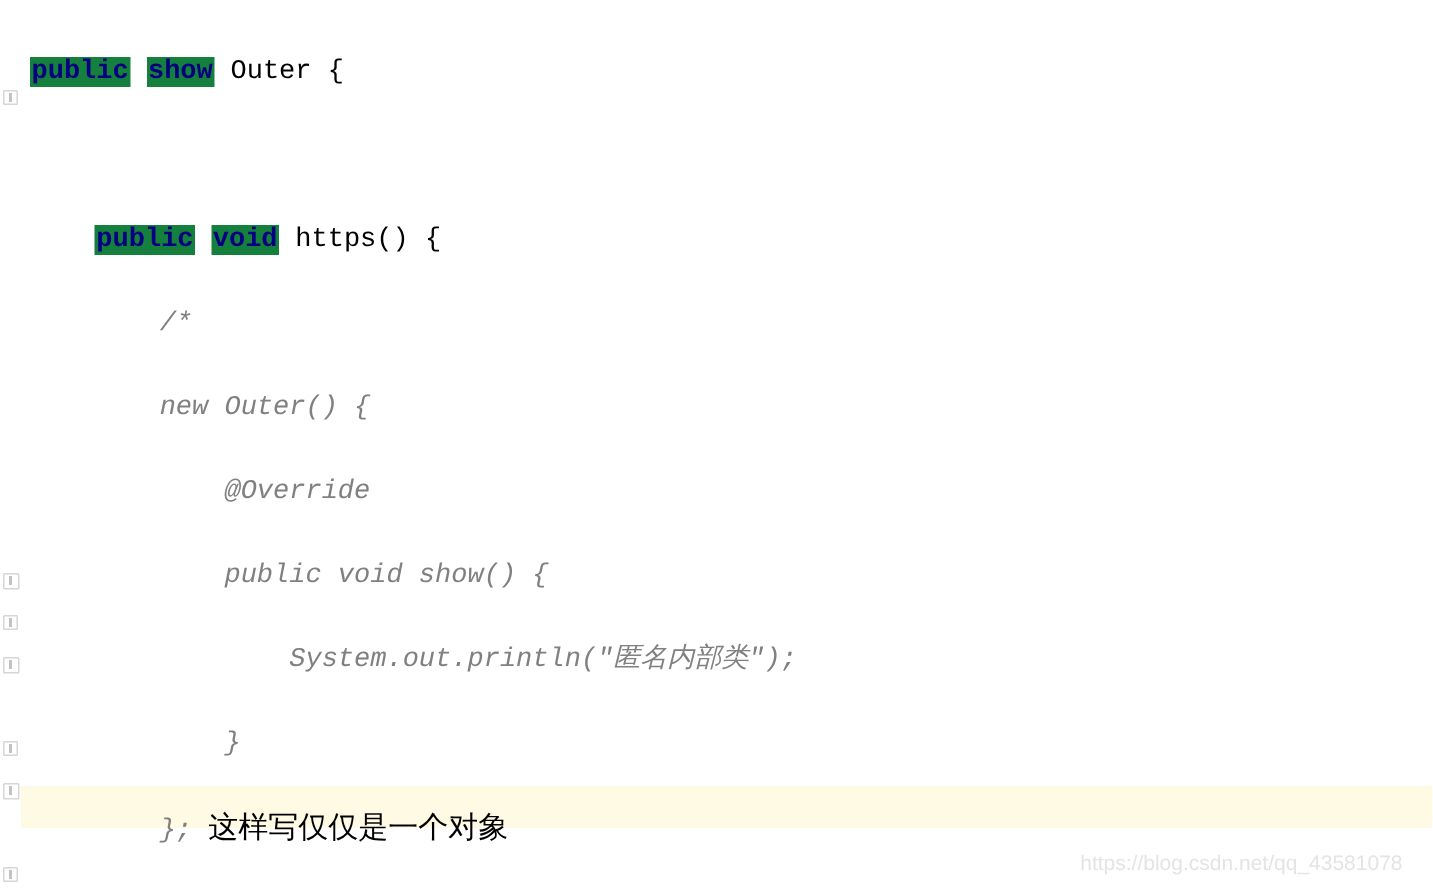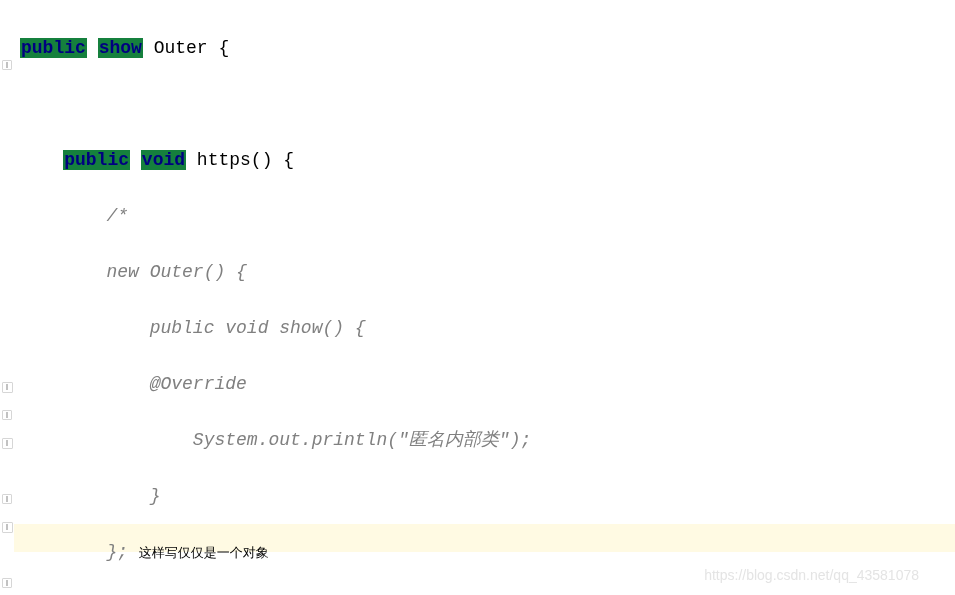--- a/index.html
+++ b/index.html
@@ -6,24 +6,24 @@
   body{font-family:Consolas,"Courier New",monospace;font-size:18px;line-height:28px;position:relative}
   .gutter{position:absolute;left:0;top:0;width:12px;height:100%;background:#fff}
   .tick{position:absolute;left:2px;width:9px;height:9px;border:1px solid #d6d6d6;border-radius:1px;background:#fff}
   .tick::after{content:"";position:absolute;left:3px;top:1px;width:2px;height:6px;background:#c2c2c2}
   .tick.small{width:8px;height:8px}
   .code{position:absolute;left:14px;top:0;right:0;padding:6px 0 0 6px;white-space:pre}
   .line{display:block;height:28px;position:relative}
   .kw{color:#000080;font-weight:bold}
   .cm{color:#808080;font-style:italic}
   .plain{color:#000}
-  .zh{font-family:"Microsoft YaHei","SimSun",sans-serif;font-style:normal;font-size:13px;color:#000}
+  .zh{font-family:"Microsoft YaHei","SimSun",sans-serif;font-style:normal;font-size:20px;color:#000}
   .hl-block{position:absolute;left:14px;right:0;height:28px;background:#fffae3}
   .hl-kw{background:#15803d;padding:0 1px}
-  .watermark{position:absolute;right:36px;bottom:6px;color:#e4e4e4;font-family:"Microsoft YaHei",sans-serif;font-size:14px}
+  .watermark{position:absolute;right:20px;bottom:6px;color:#e4e4e4;font-family:"Microsoft YaHei",sans-serif;font-size:14px}
 </style>
 </head>
 <body>
 
 <div class="gutter">
   <div class="tick small" style="top:60px"></div>
   <div class="tick" style="top:382px"></div>
   <div class="tick small" style="top:410px"></div>
   <div class="tick" style="top:438px"></div>
   <div class="tick small" style="top:494px"></div>
@@ -32,22 +32,22 @@
 </div>
 
 <div class="hl-block" style="top:524px"></div>
 
 <div class="code">
 <span class="line"><span class="kw hl-kw">public</span> <span class="kw hl-kw">show</span> <span class="plain">Outer</span><span class="plain"> {</span></span>
 <span class="line"></span>
 <span class="line">    <span class="kw hl-kw">public</span> <span class="kw hl-kw">void</span><span class="plain"> https() {</span></span>
 <span class="line">        <span class="cm">/*</span></span>
 <span class="line">        <span class="cm">new Outer() {</span></span>
+<span class="line">            <span class="cm">@Override</span></span>
 <span class="line">            <span class="cm">public void show() {</span></span>
-<span class="line">            <span class="cm">@Override</span></span>
 <span class="line">                <span class="cm">System.out.println("匿名内部类");</span></span>
 <span class="line">            <span class="cm">}</span></span>
 <span class="line">        <span class="cm">}; </span><span class="zh">这样写仅仅是一个对象</span></span>
 <span class="line">        </span>
 
 
 
 
 
 

